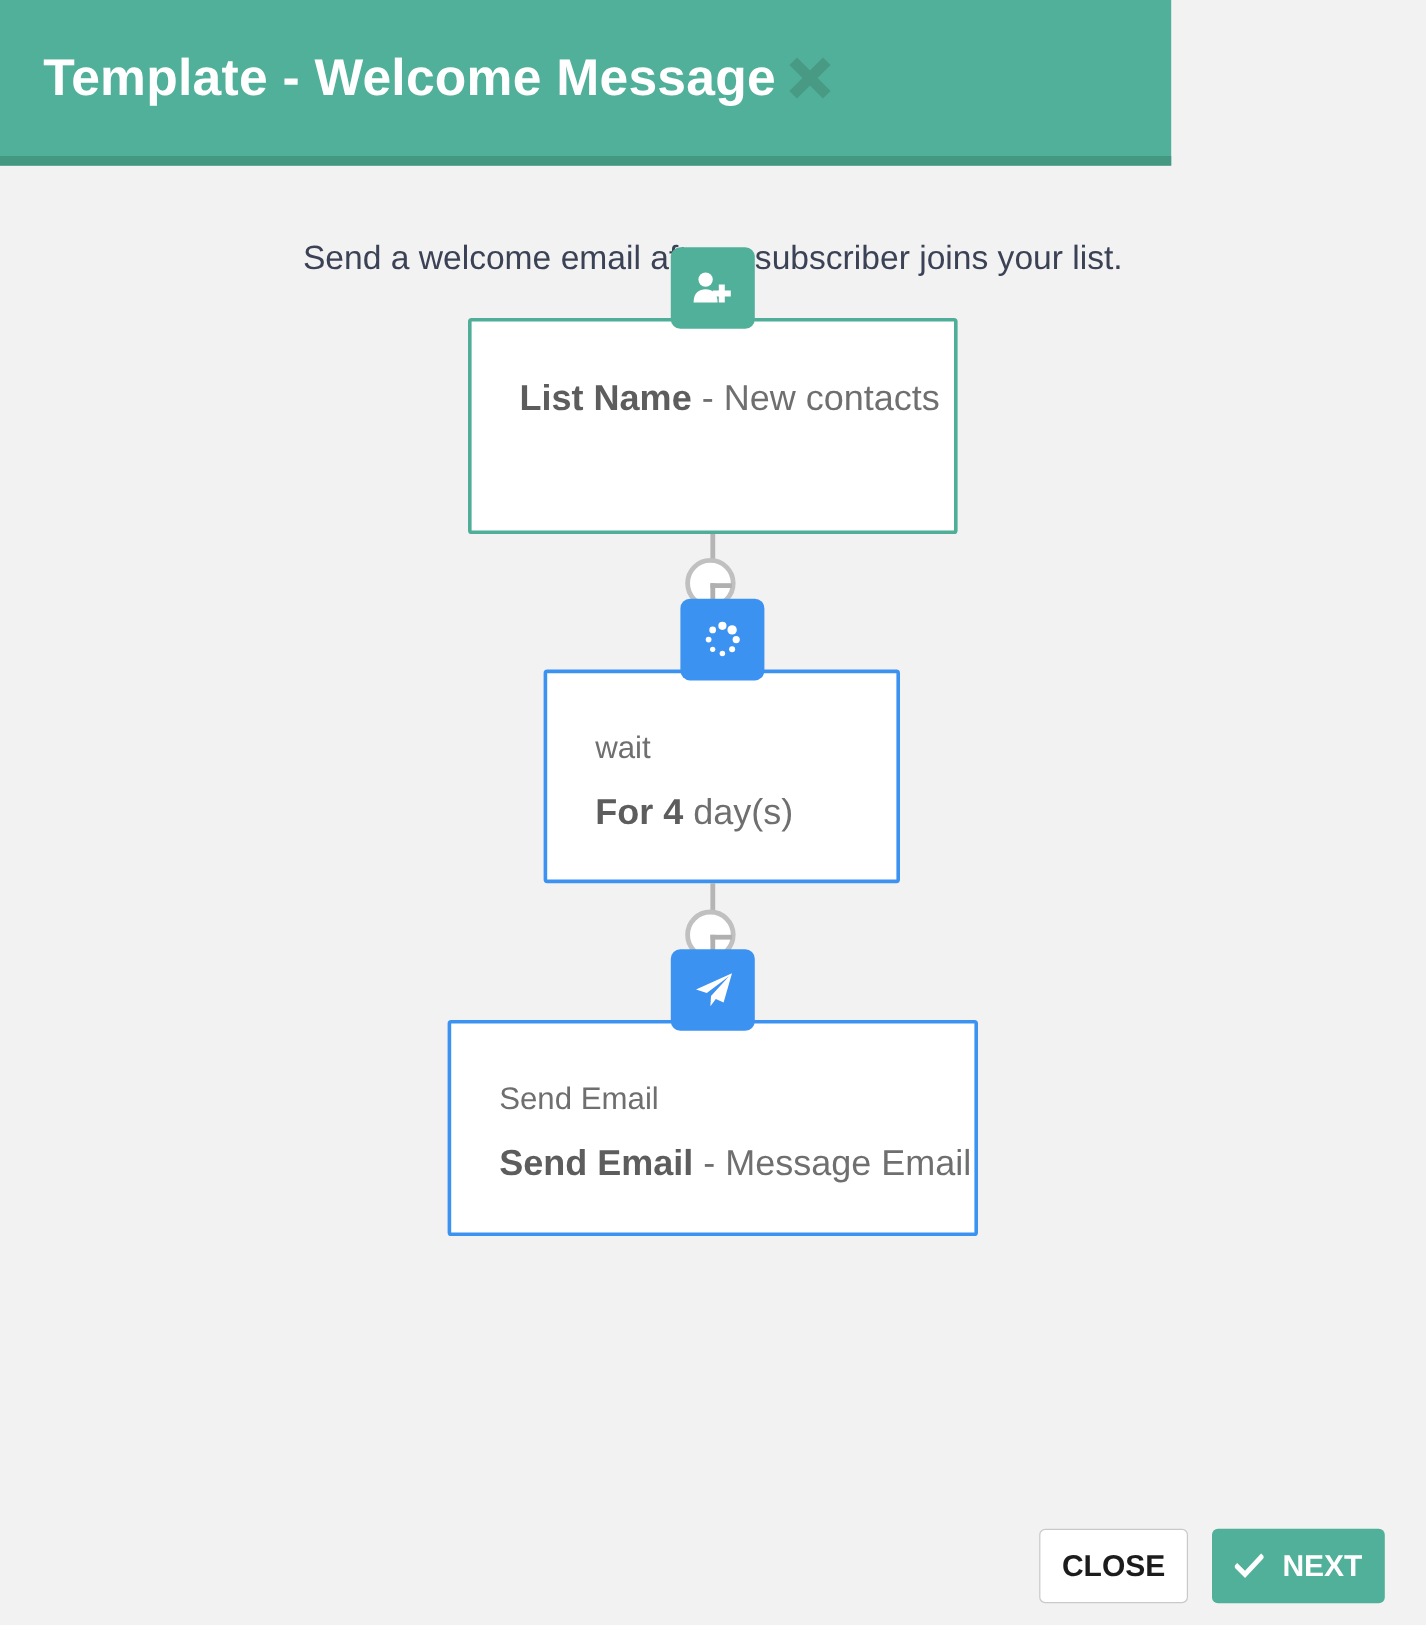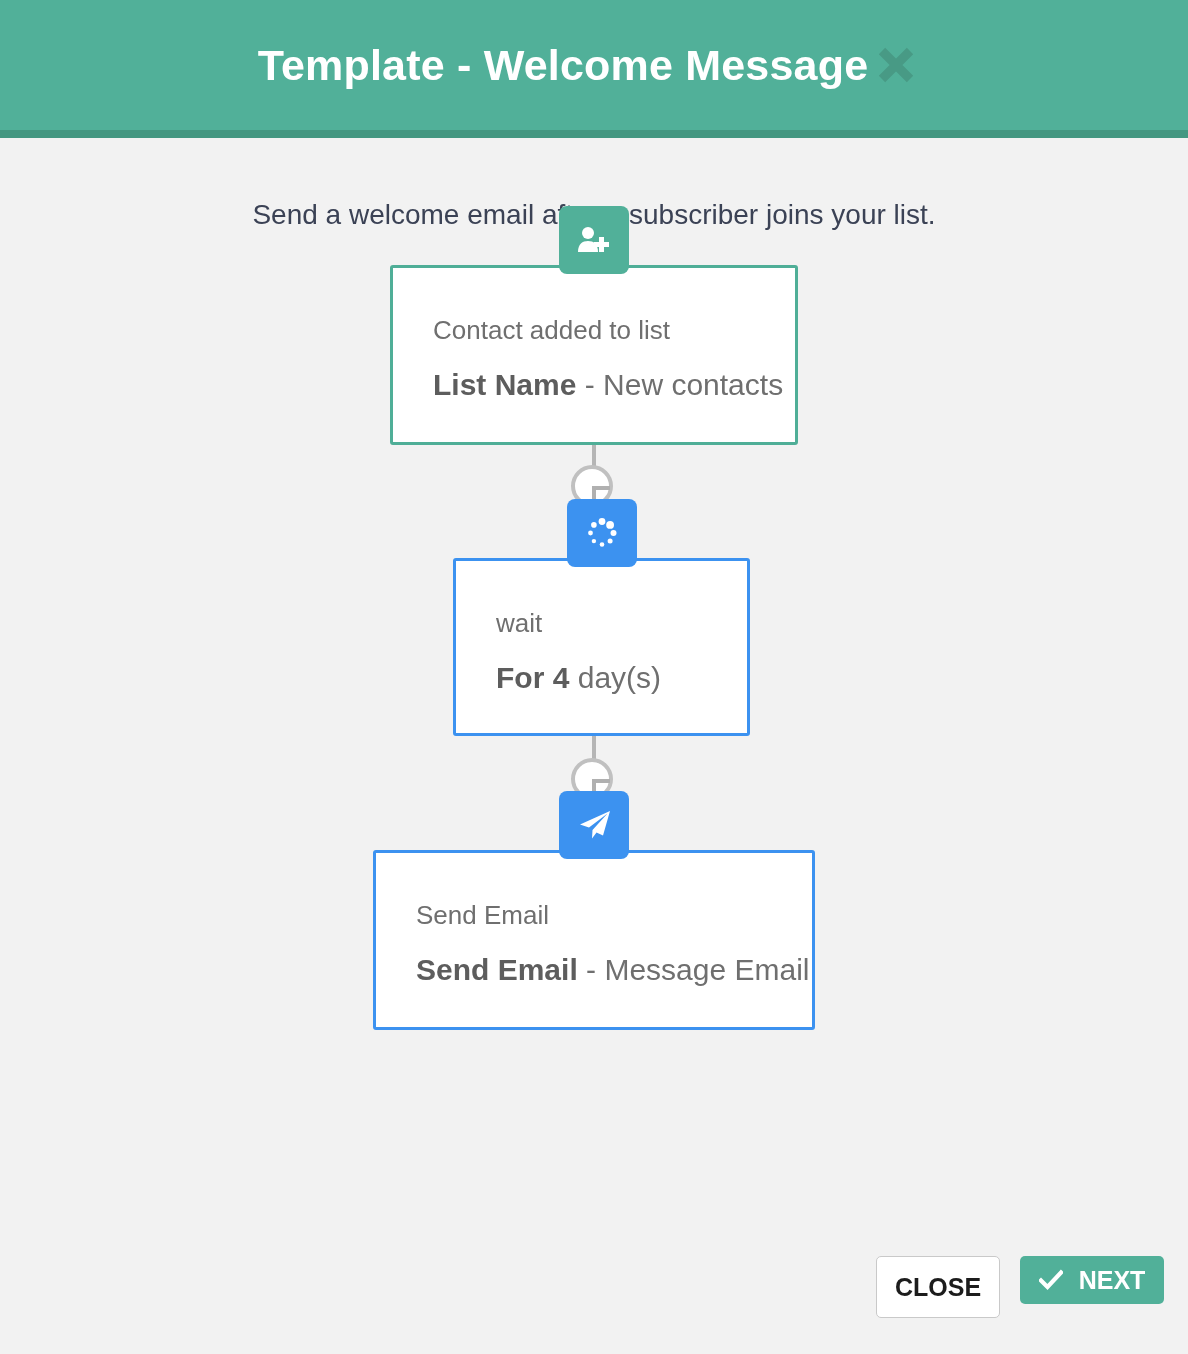--- a/index.html
+++ b/index.html
@@ -14,27 +14,27 @@
     background: #f2f2f2;
     font-family: "Liberation Sans", sans-serif;
     overflow: hidden;
     position: relative;
   }
 
   
   .modal-header {
     position: absolute;
     left: 0; top: 0;
-    width: 1188px;
+    width: 976px;
     height: 138px;
     background: #51b099;
     border-bottom: 8px solid #449781;
     display: flex;
     align-items: center;
-    justify-content: center;
+    justify-content: flex-start;
     padding: 0 34px 0 36px;
   }
   .modal-title {
     color: #ffffff;
     font-size: 43px;
     font-weight: bold;
     letter-spacing: 0.2px;
     line-height: 1;
     white-space: nowrap;
   }
@@ -147,22 +147,23 @@
   }
 
   
   .modal-footer {
     position: absolute;
     left: 0; bottom: 0;
     width: 1188px;
     height: 98px;
     background: #f2f2f2;
     display: flex;
+    align-items: center;
     justify-content: flex-end;
-    padding-right: 24px;
+    padding-right: 34px;
     gap: 20px;
   }
   .btn {
     font-family: "Liberation Sans", sans-serif;
     font-size: 25px;
     font-weight: bold;
     border-radius: 5px;
     cursor: pointer;
     display: inline-flex;
     align-items: center;
@@ -174,21 +175,21 @@
     color: #1c1c1c;
     border: 1px solid #c9c9c9;
     width: 124px;
     height: 62px;
   }
   .btn-next {
     background: #51b099;
     color: #ffffff;
     border: none;
     width: 144px;
-    height: 48px;
+    height: 62px;
     gap: 13px;
   }
   .btn-next svg { display:block; margin-right: 3px; }
 </style>
 </head>
 <body>
 
 <div class="modal-header">
   <div class="modal-title">Template - Welcome Message</div>
   <button class="close-btn">
@@ -214,21 +215,20 @@
       <div class="node-badge green">
         <span>
           <svg width="34" height="30" viewBox="0 0 34 30" aria-hidden="true">
             <circle cx="11" cy="8" r="6" fill="#ffffff"></circle>
             <path d="M1 27 C1 19 5.5 16 11 16 C16.5 16 21 19 21 27 Z" fill="#ffffff"></path>
             <path d="M25 13 h5 v5 h5 v5 h-5 v5 h-5 v-5 h-5 v-5 h5 z" fill="#ffffff" transform="translate(-3,-1)"></path>
           </svg>
         </span>
       </div>
       <div class="node-body">
-        <div class="node-line1">Contact added to list</div>
         <div class="node-line2"><span class="strong">List Name</span><span> - </span><span>New contacts</span></div>
       </div>
     </div>
 
     <div class="connector-plus" style="left:571px; top:205px;">
       <span>
         <span class="h"></span>
           <span class="v"></span>
       </span>
     </div>

